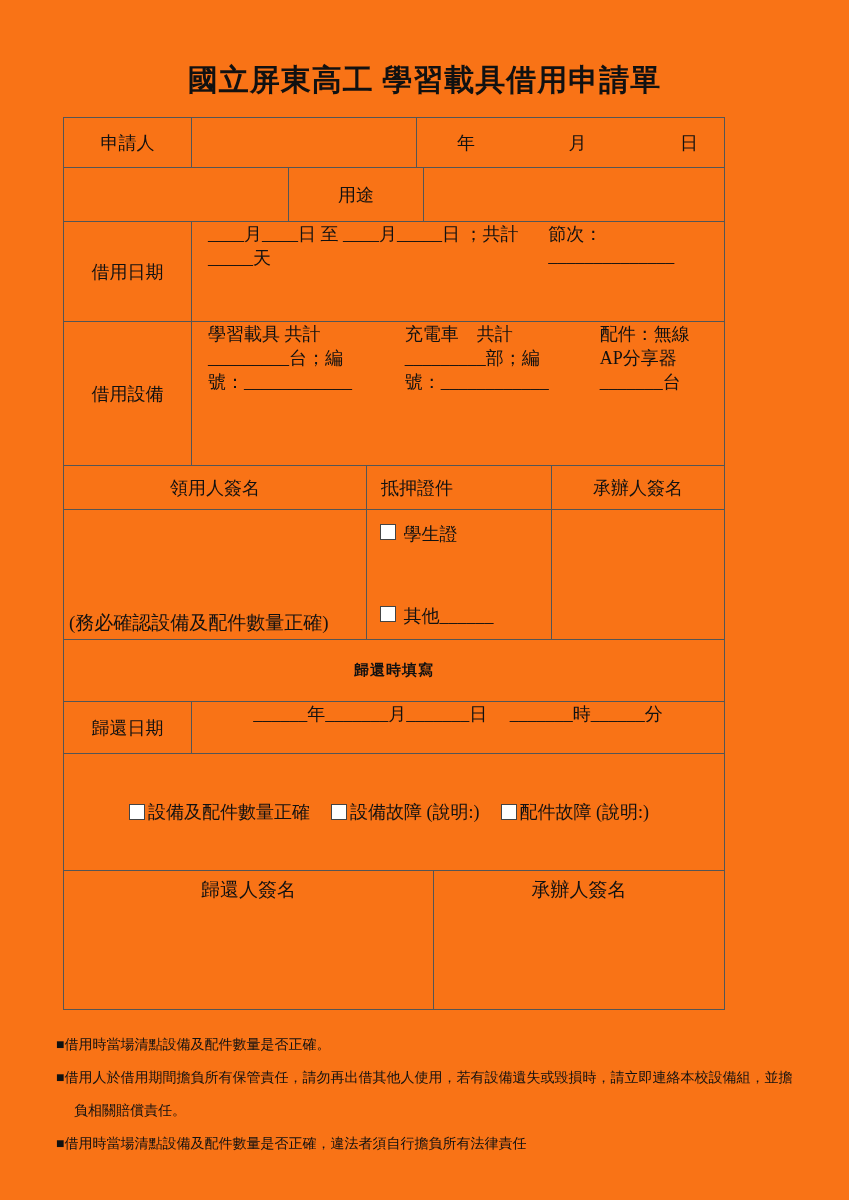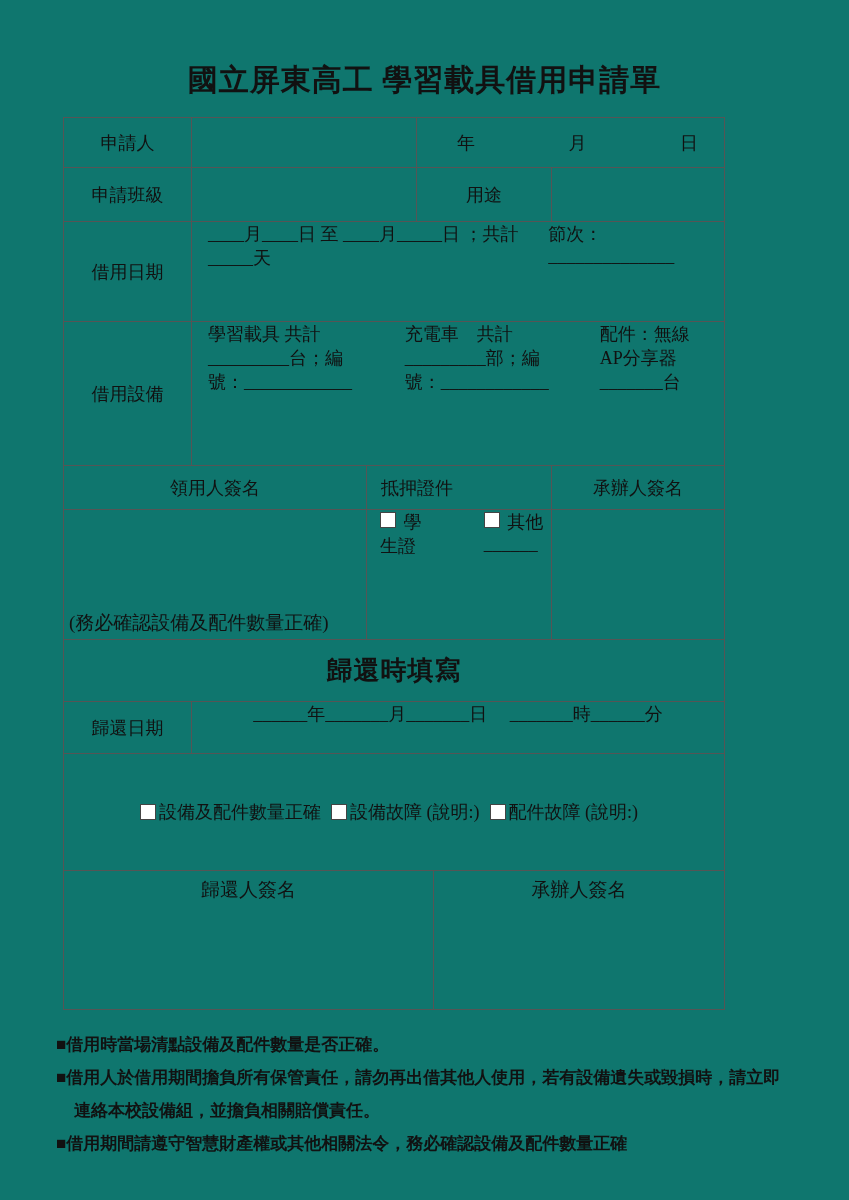--- a/index.html
+++ b/index.html
@@ -3,21 +3,21 @@
 <meta charset="utf-8">
 <style>
   * { margin: 0; padding: 0; box-sizing: border-box; }
   html, body { background: #ffffff; }
   body {
     width: 849px; height: 1200px;
     position: relative;
     font-family: "Liberation Serif", "DejaVu Serif", serif;
     color: #111;
   }
-  .page { position: absolute; inset: 0; background: #0f766e; }
+  .page { position: absolute; inset: 0; background: #f97316; }
 
   .title {
     position: absolute; top: 60px; left: 0; width: 100%;
     text-align: center;
     font-size: 30px; font-weight: bold;
     letter-spacing: 1px;
   }
 
   .tbl {
     position: absolute; left: 63px; top: 117px; width: 662px;
@@ -40,42 +40,42 @@
   .grow { flex: 1 1 auto; }
 
   .cc { display: flex; align-items: center; justify-content: center; }
   .cl { display: flex; align-items: center; padding-left: 14px; }
   .col { display: flex; flex-direction: row; justify-content: center; padding: 0 16px; }
 
   .date-units { display: flex; align-items: center; padding: 0 26px 0 40px; justify-content: space-between; }
 
   .gap8  { gap: 9px; }
   .gap26 { gap: 26px; }
-  .gap12 { }
+  .gap12 { gap: 11px; }
 
   .note-cell { display: flex; align-items: flex-end; padding: 3px 5px; font-size: 19px; }
-  .pledge-cell { display: flex; justify-content: center; gap: 58px; padding-left: 13px; }
+  .pledge-cell { display: flex; flex-direction: column; justify-content: center; gap: 58px; padding-left: 13px; }
 
   .section-hd { width: 100%; display: flex; align-items: center; justify-content: center;
-    font-weight: bold; font-size: 26px; letter-spacing: 1px; }
+    font-weight: bold; font-size: 15px; letter-spacing: 1px; }
 
   .checkline { display: flex; align-items: center; justify-content: space-between; padding-right: 10px; }
   .checkline .lbl-wrap { display: flex; align-items: center; }
 
   .checkbox {
     display: inline-block; width: 16px; height: 16px;
     border: 1px solid #444; background: #fff;
     margin-right: 3px; flex: none;
   }
 
   .sign-cell { padding: 6px 10px; font-size: 19px; text-align: center; }
 
   .notes {
     position: absolute; left: 56px; top: 1028px; width: 740px;
-    font-size: 17px; line-height: 33px; font-weight: bold;
+    font-size: 14px; line-height: 33px;
   }
   .note-item { padding-left: 18px; text-indent: -18px; }
 </style>
 </head>
 <body>
 
 <div class="page">
 
   <div class="title">國立屏東高工 學習載具借用申請單</div>
 
@@ -85,21 +85,20 @@
       <div class="cell w128 cc">申請人</div>
       <div class="cell w225"><span></span></div>
       <div class="cell grow date-units">
         <span>年</span>
         <span>月</span>
         <span>日</span>
       </div>
     </div>
 
     <div class="row h2">
-      <div class="cell w128 cc">申請班級</div>
       <div class="cell w225"><span></span></div>
       <div class="cell w135 cc">用途</div>
       <div class="cell grow"><span></span></div>
     </div>
 
     <div class="row h3">
       <div class="cell w128 cc">借用日期</div>
       <div class="cell grow col gap8">
         <span>____月____日 至 ____月_____日 ；共計_____天</span>
         <span>節次：______________</span>
@@ -182,16 +181,16 @@
       <div class="cell grow sign-cell">
         <span>承辦人簽名</span>
       </div>
     </div>
 
   </div>
 
   <div class="notes">
     <div class="note-item">■借用時當場清點設備及配件數量是否正確。</div>
     <div class="note-item">■借用人於借用期間擔負所有保管責任，請勿再出借其他人使用，若有設備遺失或毀損時，請立即連絡本校設備組，並擔負相關賠償責任。</div>
-    <div class="note-item">■借用期間請遵守智慧財產權或其他相關法令，務必確認設備及配件數量正確</div>
+    <div class="note-item">■借用時當場清點設備及配件數量是否正確，違法者須自行擔負所有法律責任</div>
   </div>
 
 </div>
 
 </body></html>

